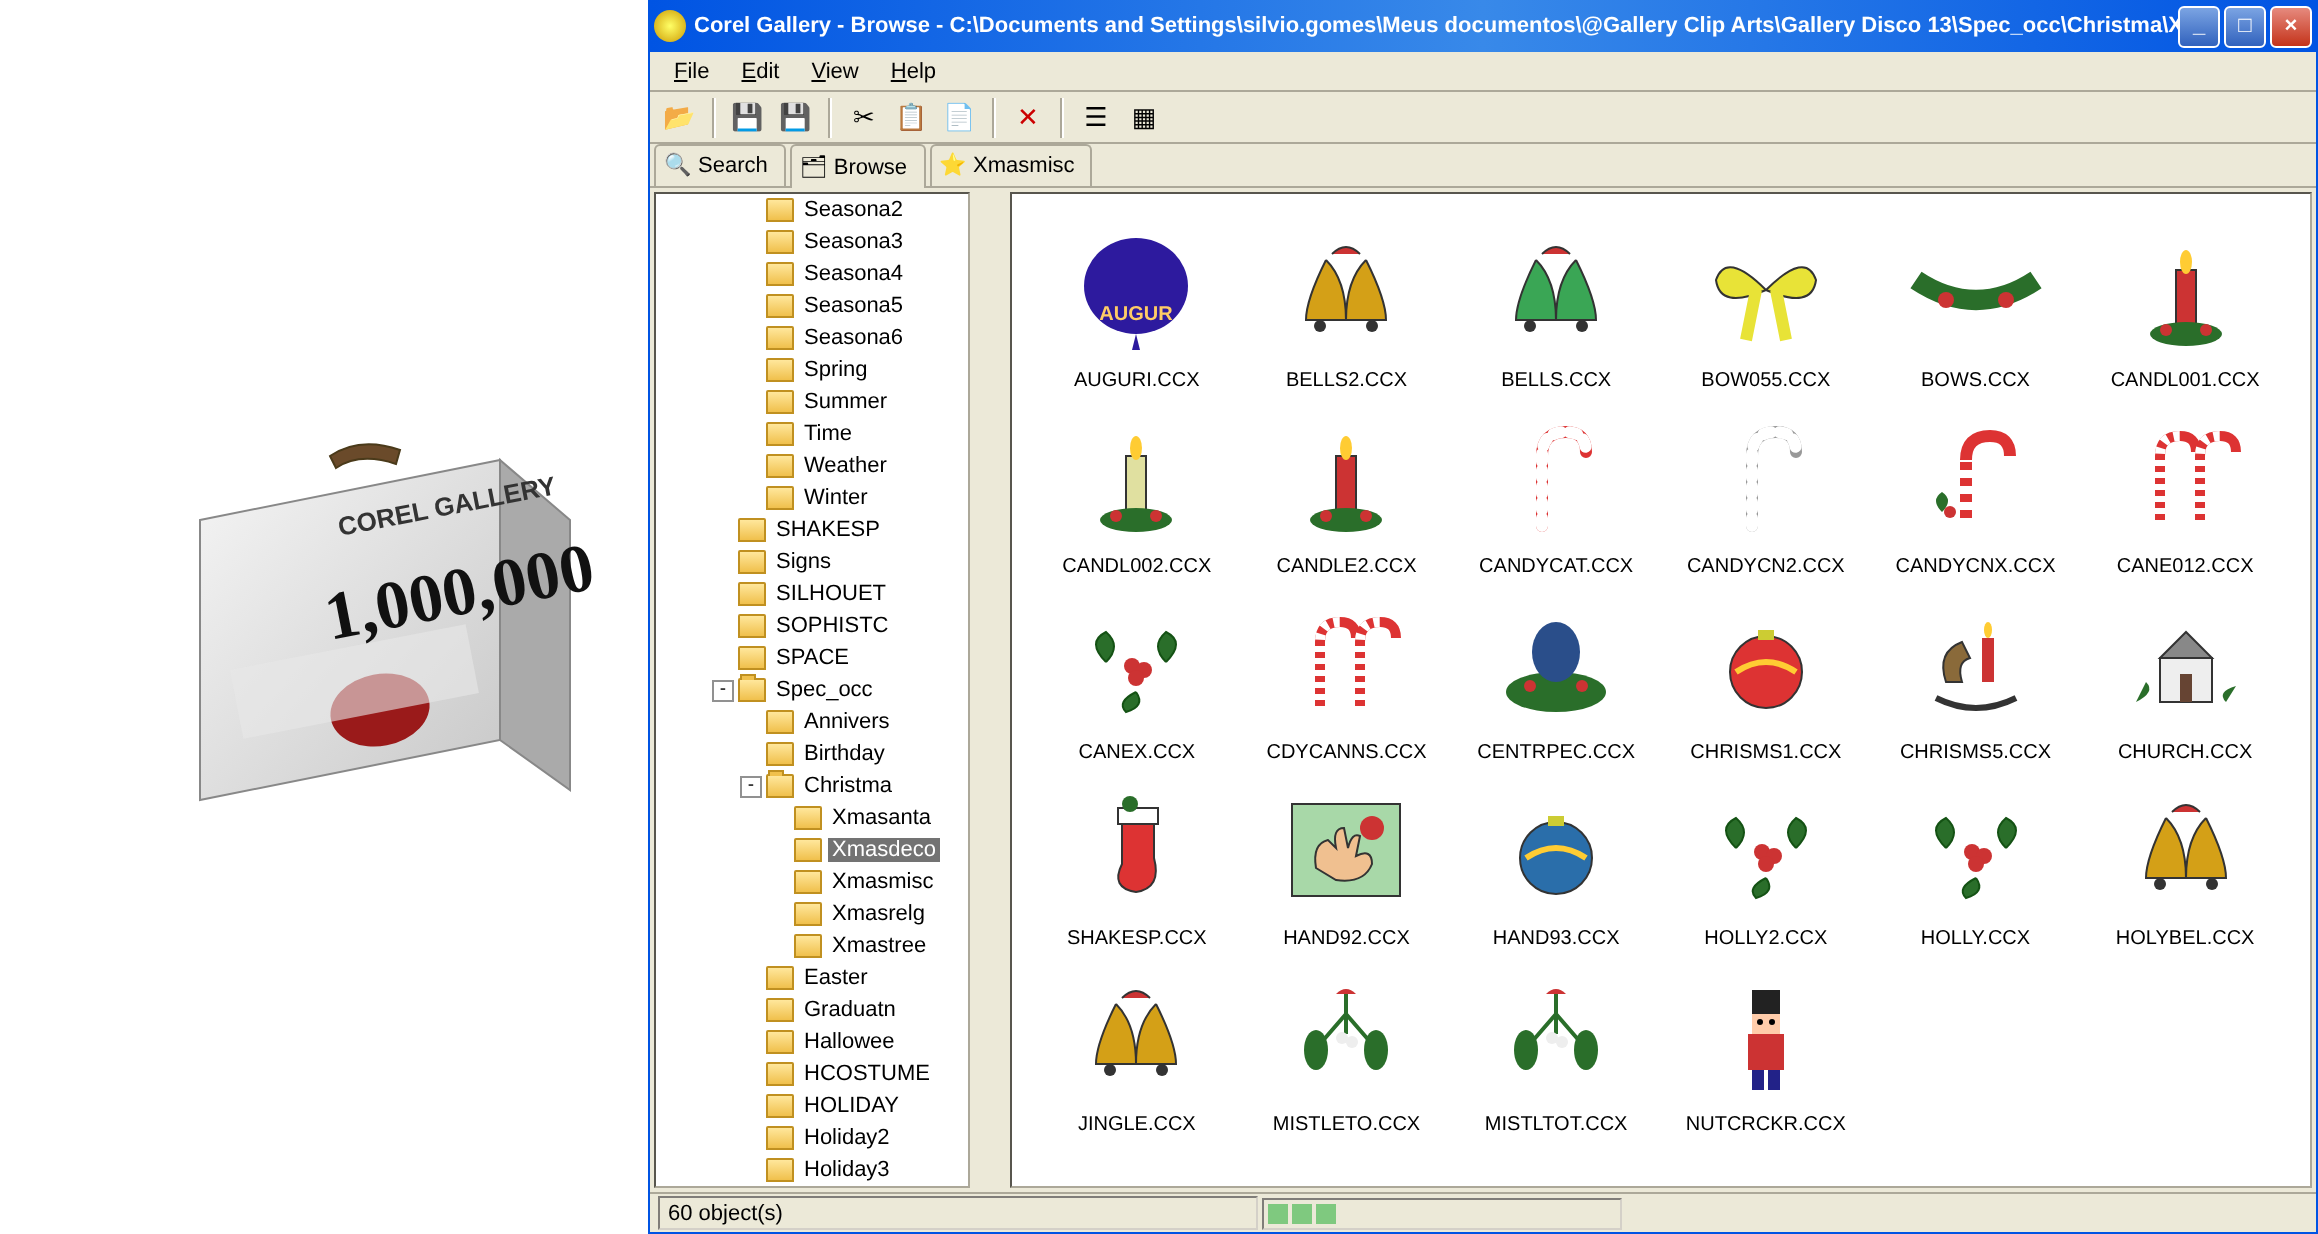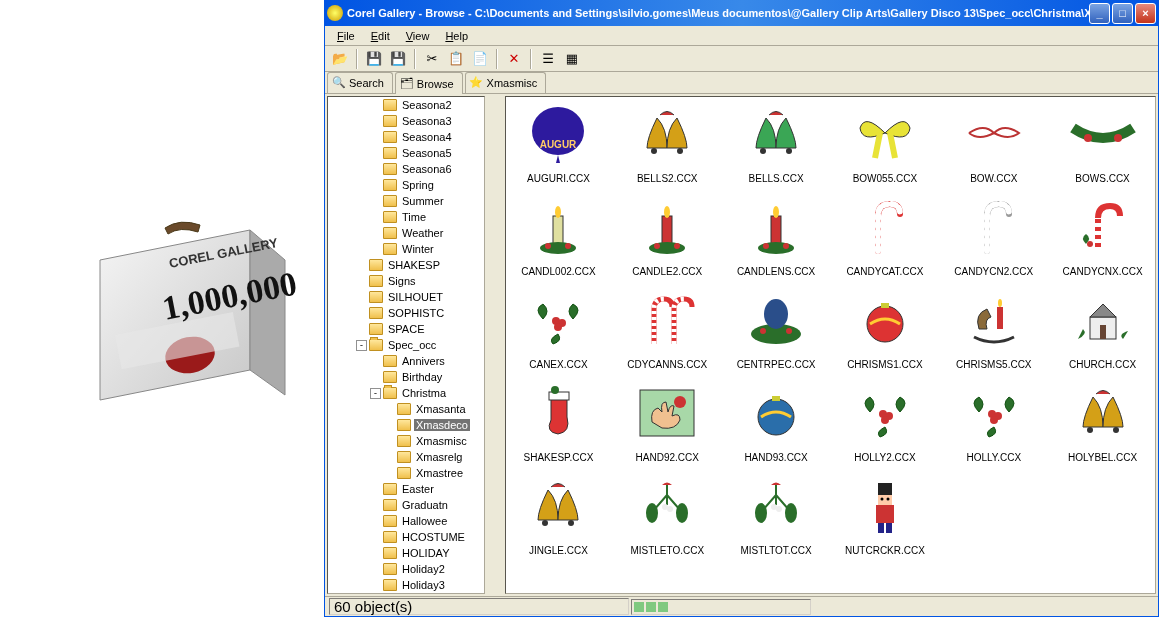--- a/index.html
+++ b/index.html
@@ -38,26 +38,26 @@
 .tree-row { display: flex; align-items: center; height: 16px; }
 .tree-indent { display: inline-block; }
 .tree-toggle { width: 11px; height: 11px; border: 1px solid #919191; background: #fff; display: inline-flex; align-items: center; justify-content: center; font-size: 9px; line-height: 1; margin-right: 2px; font-family: monospace; }
 .tree-spacer { width: 13px; display: inline-block; }
 .folder-icon { width: 14px; height: 12px; background: linear-gradient(to bottom, #ffe79c, #f0c04c); border: 1px solid #c09020; border-radius: 1px 1px 0 0; margin-right: 3px; position: relative; }
 .folder-icon.open::before { content:''; position: absolute; top: -3px; left: 0; width: 6px; height: 2px; background: #f0c04c; border: 1px solid #c09020; border-bottom: none; }
 .tree-label { padding: 0 2px; }
 .tree-label.selected { background: #737373; color: #fff; }
 
 .thumb-pane { flex: 1; background: #fff; border: 1px inset #aca899; margin: 2px; overflow-y: auto; position: relative; }
-.thumb-grid { display: grid; grid-template-columns: repeat(6, 1fr); gap: 4px; padding: 0; }
+.thumb-grid { display: grid; grid-template-columns: repeat(6, 1fr); gap: 4px; padding: 12px; }
 .thumb-cell { display: flex; flex-direction: column; align-items: center; padding: 2px; }
 .thumb-img { width: 80px; height: 70px; display: flex; align-items: center; justify-content: center; }
 .thumb-label { font-size: 10px; margin-top: 4px; text-align: left; }
 
-.statusbar { height: 20px; background: #ece9d8; border-top: 1px solid #aca899; display: flex; align-items: center; padding: 0 4px; font-size: 15px; }
+.statusbar { height: 20px; background: #ece9d8; border-top: 1px solid #aca899; display: flex; align-items: center; padding: 0 4px; font-size: 11px; }
 .status-cell { border: 1px inset #d4d0c8; padding: 1px 4px; margin-right: 2px; height: 17px; display: flex; align-items: center; }
 .status-cell.main { flex: 0 0 300px; }
 .progress-bar { flex: 0 0 180px; border: 1px inset #d4d0c8; height: 16px; margin-right: 4px; position: relative; }
 .progress-seg { position: absolute; height: 10px; top: 2px; background: #7fc97f; }
 
 
 .th svg { width: 70px; height: 62px; }
 </style>
 </head>
 <body>
@@ -367,34 +367,38 @@
               <svg viewBox="0 0 70 62">
                 <path d="M35 30 Q15 10 10 25 Q12 40 35 30 Q58 40 60 25 Q55 10 35 30" fill="#e8e337" stroke="#333"></path>
                 <path d="M30 30 L25 55 M40 30 L45 55" stroke="#e8e337" stroke-width="6"></path>
               </svg>
             </div>
             <div class="thumb-label">BOW055.CCX</div>
           </div>
           <div class="thumb-cell">
             <div class="thumb-img th">
               <svg viewBox="0 0 70 62">
-                <path d="M10 30 Q25 20 35 30 Q45 20 60 30 Q50 38 35 30 Q20 38 10 30" fill="none" stroke="#b33" stroke-width="2"></path>
-              </svg>
-            </div>
-            <div class="thumb-label">BOW.CCX</div>
-          </div>
-          <div class="thumb-cell">
-            <div class="thumb-img th">
-              <svg viewBox="0 0 70 62">
                 <path d="M5 25 Q35 45 65 25" fill="none" stroke="#2a6e2a" stroke-width="10"></path>
                 <circle cx="20" cy="35" r="4" fill="#c33"></circle>
                 <circle cx="50" cy="35" r="4" fill="#c33"></circle>
               </svg>
             </div>
             <div class="thumb-label">BOWS.CCX</div>
+          </div>
+          <div class="thumb-cell">
+            <div class="thumb-img th">
+              <svg viewBox="0 0 70 62">
+                <rect x="30" y="20" width="10" height="30" fill="#c33" stroke="#333"></rect>
+                <ellipse cx="35" cy="16" rx="3" ry="6" fill="#fc3"></ellipse>
+                <ellipse cx="35" cy="52" rx="18" ry="6" fill="#2a6e2a"></ellipse>
+                <circle cx="25" cy="50" r="3" fill="#c33"></circle>
+                <circle cx="45" cy="50" r="3" fill="#c33"></circle>
+              </svg>
+            </div>
+            <div class="thumb-label">CANDL001.CCX</div>
           </div>
           <div class="thumb-cell">
             <div class="thumb-img th">
               <svg viewBox="0 0 70 62">
                 <rect x="30" y="20" width="10" height="30" fill="#e0e0a0" stroke="#333"></rect>
                 <ellipse cx="35" cy="16" rx="3" ry="6" fill="#fc3"></ellipse>
                 <ellipse cx="35" cy="52" rx="18" ry="6" fill="#2a6e2a"></ellipse>
                 <circle cx="25" cy="50" r="3" fill="#c33"></circle>
                 <circle cx="45" cy="50" r="3" fill="#c33"></circle>
               </svg>
@@ -409,32 +413,20 @@
                 <ellipse cx="35" cy="52" rx="18" ry="6" fill="#2a6e2a"></ellipse>
                 <circle cx="25" cy="50" r="3" fill="#c33"></circle>
                 <circle cx="45" cy="50" r="3" fill="#c33"></circle>
               </svg>
             </div>
             <div class="thumb-label">CANDLE2.CCX</div>
           </div>
           <div class="thumb-cell">
             <div class="thumb-img th">
               <svg viewBox="0 0 70 62">
-                <rect x="30" y="20" width="10" height="30" fill="#c33" stroke="#333"></rect>
-                <ellipse cx="35" cy="16" rx="3" ry="6" fill="#fc3"></ellipse>
-                <ellipse cx="35" cy="52" rx="18" ry="6" fill="#2a6e2a"></ellipse>
-                <circle cx="25" cy="50" r="3" fill="#c33"></circle>
-                <circle cx="45" cy="50" r="3" fill="#c33"></circle>
-              </svg>
-            </div>
-            <div class="thumb-label">CANDLENS.CCX</div>
-          </div>
-          <div class="thumb-cell">
-            <div class="thumb-img th">
-              <svg viewBox="0 0 70 62">
                 <path d="M28 55 L28 20 Q28 8 40 8 Q50 8 50 18" fill="none" stroke="#d33" stroke-width="6" stroke-linecap="round"></path>
                 <path d="M28 55 L28 20 Q28 8 40 8 Q50 8 50 18" fill="none" stroke="#fff" stroke-width="6" stroke-dasharray="4 4" stroke-linecap="round"></path>
               </svg>
             </div>
             <div class="thumb-label">CANDYCAT.CCX</div>
           </div>
           <div class="thumb-cell">
             <div class="thumb-img th">
               <svg viewBox="0 0 70 62">
                 <path d="M28 55 L28 20 Q28 8 40 8 Q50 8 50 18" fill="none" stroke="#999" stroke-width="6" stroke-linecap="round"></path>
@@ -446,20 +438,31 @@
           <div class="thumb-cell">
             <div class="thumb-img th">
               <svg viewBox="0 0 70 62">
                 <path d="M30 55 L30 22 Q30 10 42 10 Q52 10 52 20" fill="none" stroke="#d33" stroke-width="6"></path>
                 <path d="M30 55 L30 22" fill="none" stroke="#fff" stroke-width="6" stroke-dasharray="4 4"></path>
                 <path d="M18 48 Q12 42 18 38 Q24 42 18 48" fill="#2a6e2a"></path>
                 <circle cx="22" cy="48" r="3" fill="#c33"></circle>
               </svg>
             </div>
             <div class="thumb-label">CANDYCNX.CCX</div>
+          </div>
+          <div class="thumb-cell">
+            <div class="thumb-img th">
+              <svg viewBox="0 0 70 62">
+                <path d="M22 55 L22 20 Q22 10 32 10 Q40 10 40 18" fill="none" stroke="#d33" stroke-width="5"></path>
+                <path d="M42 55 L42 20 Q42 10 52 10 Q60 10 60 18" fill="none" stroke="#d33" stroke-width="5"></path>
+                <path d="M22 55 L22 20 Q22 10 32 10" fill="none" stroke="#fff" stroke-width="5" stroke-dasharray="3 3"></path>
+                <path d="M42 55 L42 20 Q42 10 52 10" fill="none" stroke="#fff" stroke-width="5" stroke-dasharray="3 3"></path>
+              </svg>
+            </div>
+            <div class="thumb-label">CANE012.CCX</div>
           </div>
           <div class="thumb-cell">
             <div class="thumb-img th">
               <svg viewBox="0 0 70 62">
                 <path d="M20 30 Q10 20 20 15 Q28 22 20 30 M50 30 Q60 20 50 15 Q42 22 50 30 M35 45 Q25 50 30 55 Q40 52 35 45" fill="#2a6e2a" stroke="#145214"></path>
                 <circle cx="33" cy="32" r="4" fill="#c33"></circle>
                 <circle cx="39" cy="34" r="4" fill="#c33"></circle>
                 <circle cx="35" cy="38" r="4" fill="#c33"></circle>
               </svg>
             </div>

